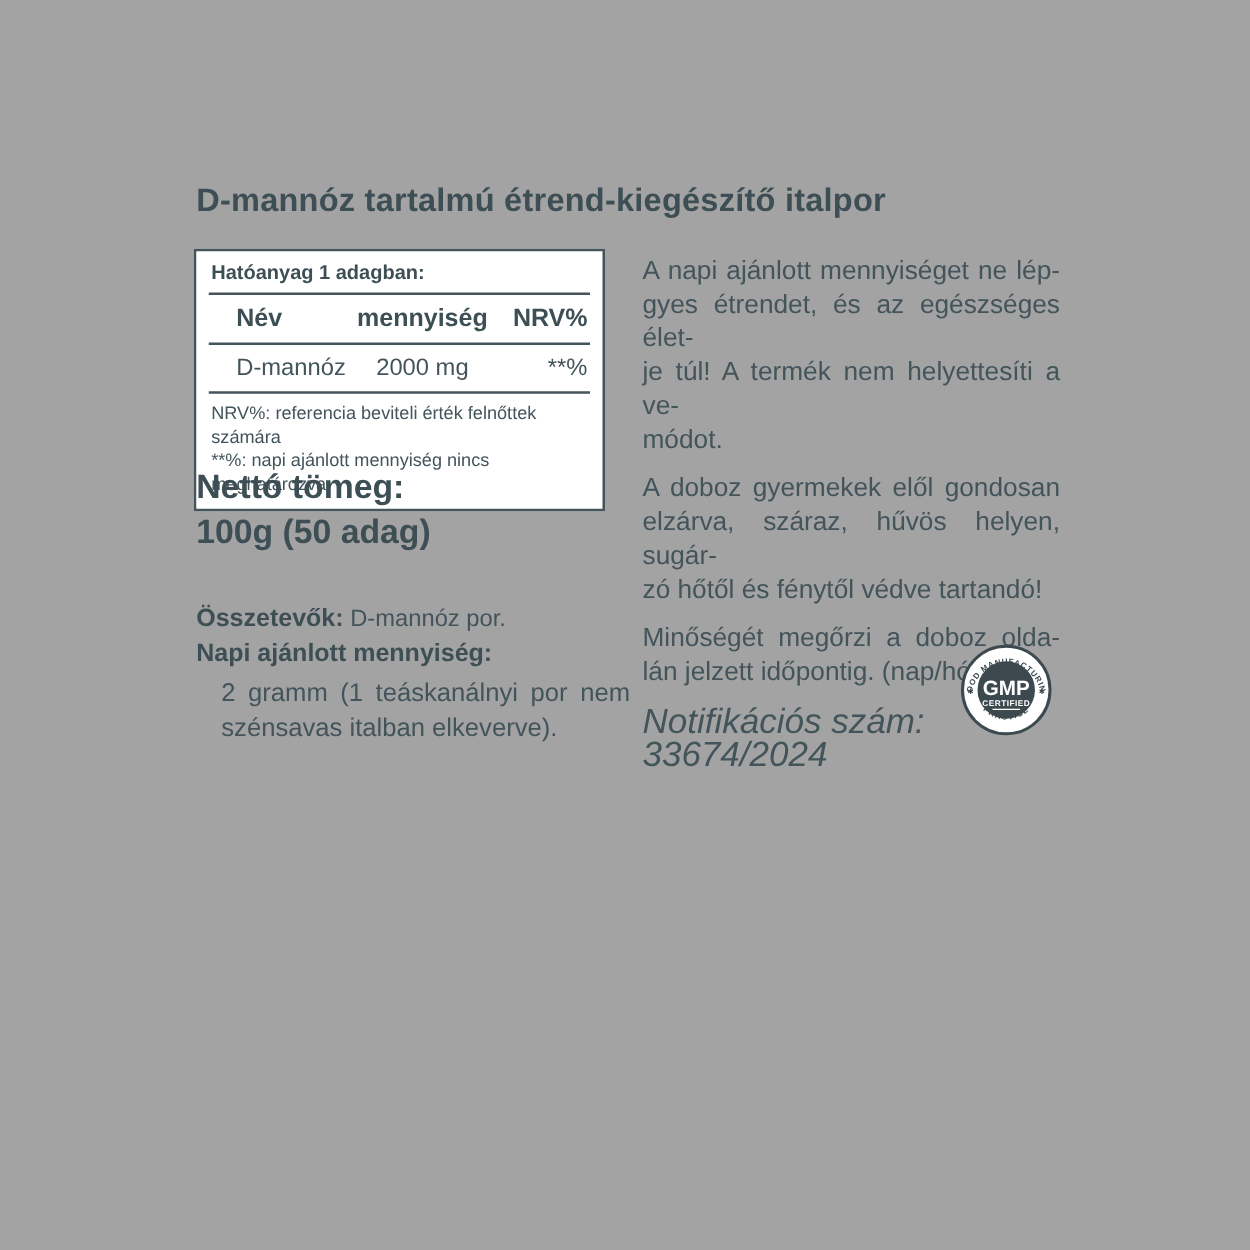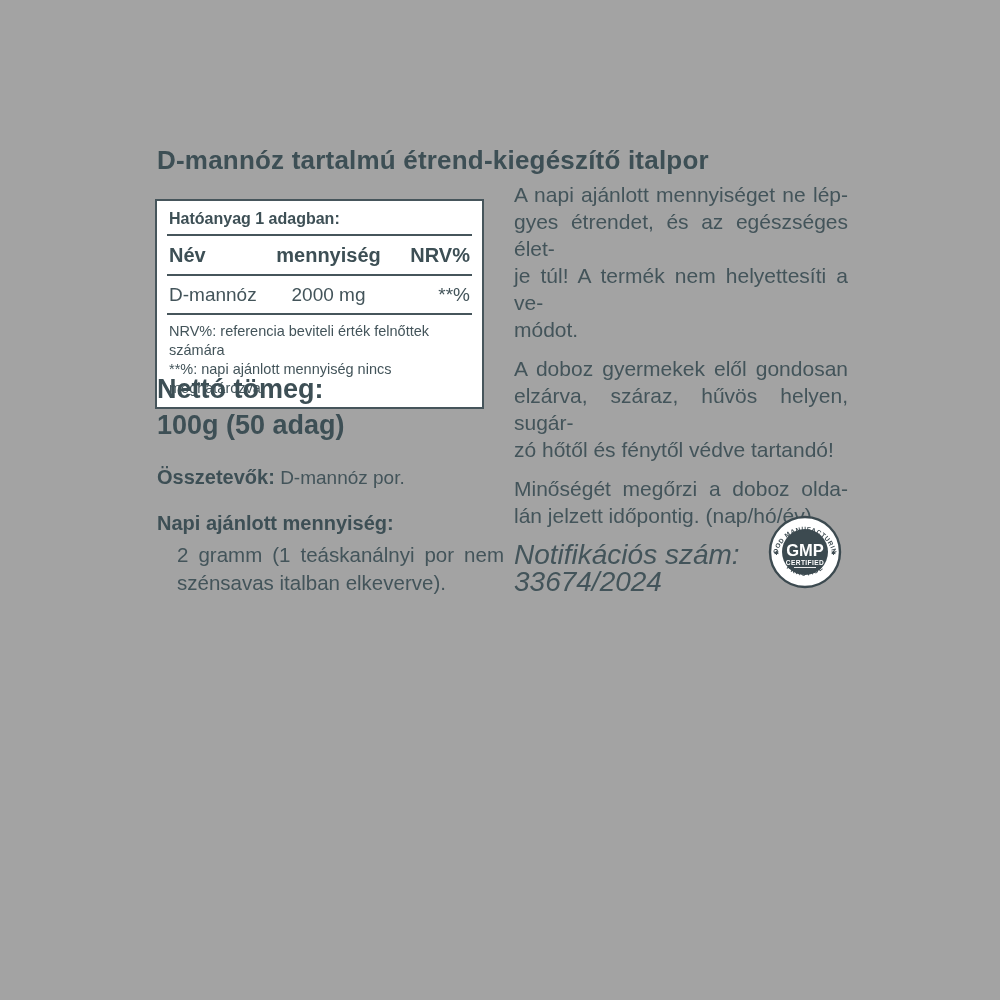--- a/index.html
+++ b/index.html
@@ -25,46 +25,46 @@
 
   
   .supp-table{
     position:absolute;left:155px;top:199px;width:329px;
     border:2px solid var(--border);
     padding:7px 10px 9px 10px;
     background:#fff;
   }
   .supp-heading{font-size:16px;font-weight:bold;color:var(--ink-bold);padding:2px 0 6px 2px;}
   .rule{height:2px;background:var(--border);border:0;}
-  .trow{display:flex;align-items:baseline;padding:8px 2px 7px 2px;}
+  .trow{display:flex;align-items:baseline;padding:8px 2px 7px 2px;margin-left:20px;}
   .trow .c1{width:34%;text-align:left;}
   .trow .c2{width:38%;text-align:center;}
   .trow .c3{width:28%;text-align:right;}
   .trow.head{font-size:20px;font-weight:bold;color:var(--ink-bold);}
   .trow.data{font-size:19px;}
   .tnotes{padding:7px 2px 0 2px;font-size:14.5px;line-height:19px;}
 
   
   .net-weight{
     position:absolute;left:157px;top:371px;
     font-size:27px;font-weight:bold;color:var(--ink-bold);line-height:36px;
   }
-  .ingredients{position:absolute;left:157px;top:466px;font-size:19px;text-align:right;}
+  .ingredients{position:absolute;left:157px;top:484px;font-size:19px;text-align:right;}
   .ingredients .lbl{font-size:20px;font-weight:bold;color:var(--ink-bold);}
   .daily-head{
     position:absolute;left:157px;top:512px;
     font-size:20px;font-weight:bold;color:var(--ink-bold);
   }
   .daily-body{
     position:absolute;left:157px;top:541px;width:327px;
     font-size:20.5px;line-height:28px;margin-left:20px;
   }
 
   
-  .right-col{position:absolute;left:514px;top:181px;width:334px;}
+  .right-col{position:absolute;left:514px;top:203px;width:334px;}
   .para{font-size:21px;line-height:27px;margin-bottom:12px;}
   .jline{text-align:justify;text-align-last:justify;}
   .lline{text-align:left;}
   .dist .lbl{font-weight:bold;color:var(--ink-bold);}
   .notif{font-size:28px;font-style:italic;margin-top:0;}
 
   
   .gmp{position:absolute;left:767px;top:514px;width:76px;height:76px;}
 </style>
 </head>

